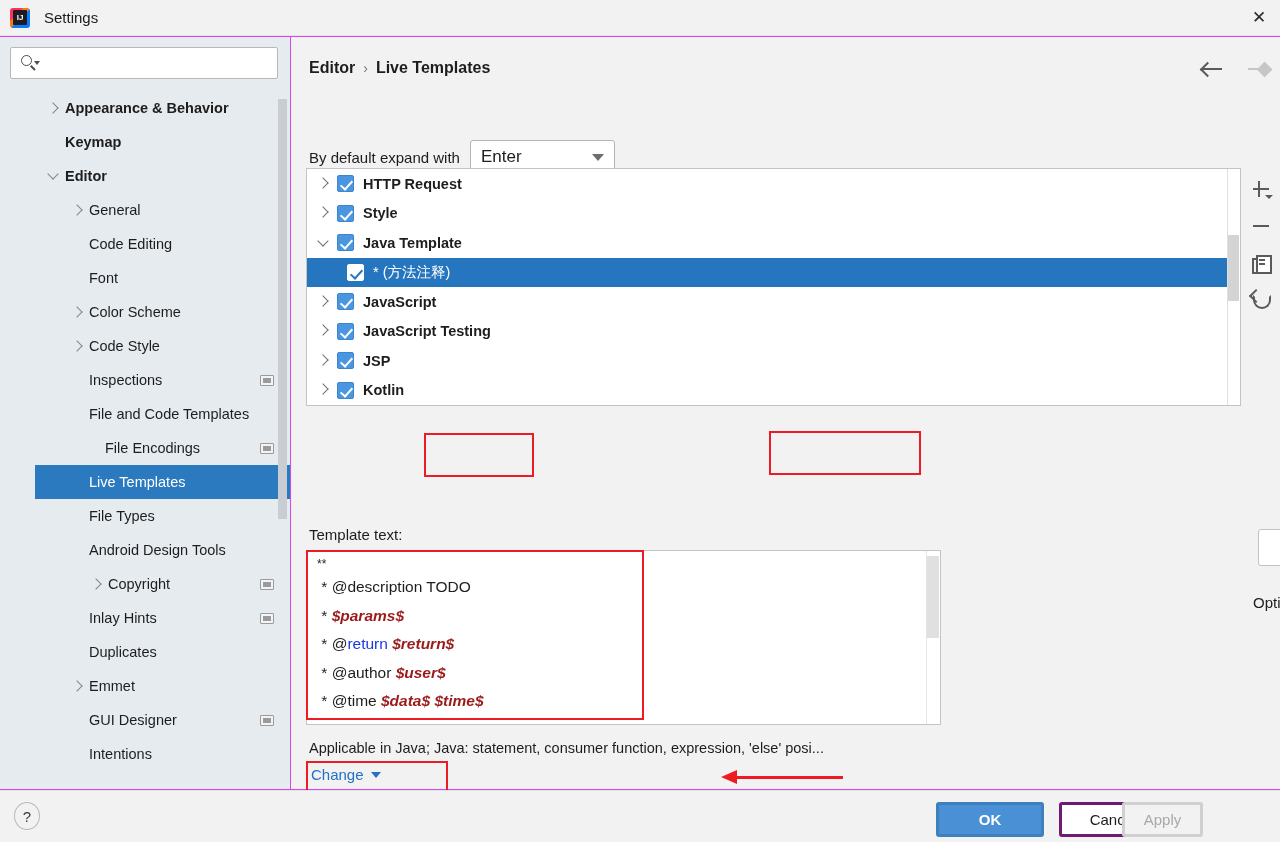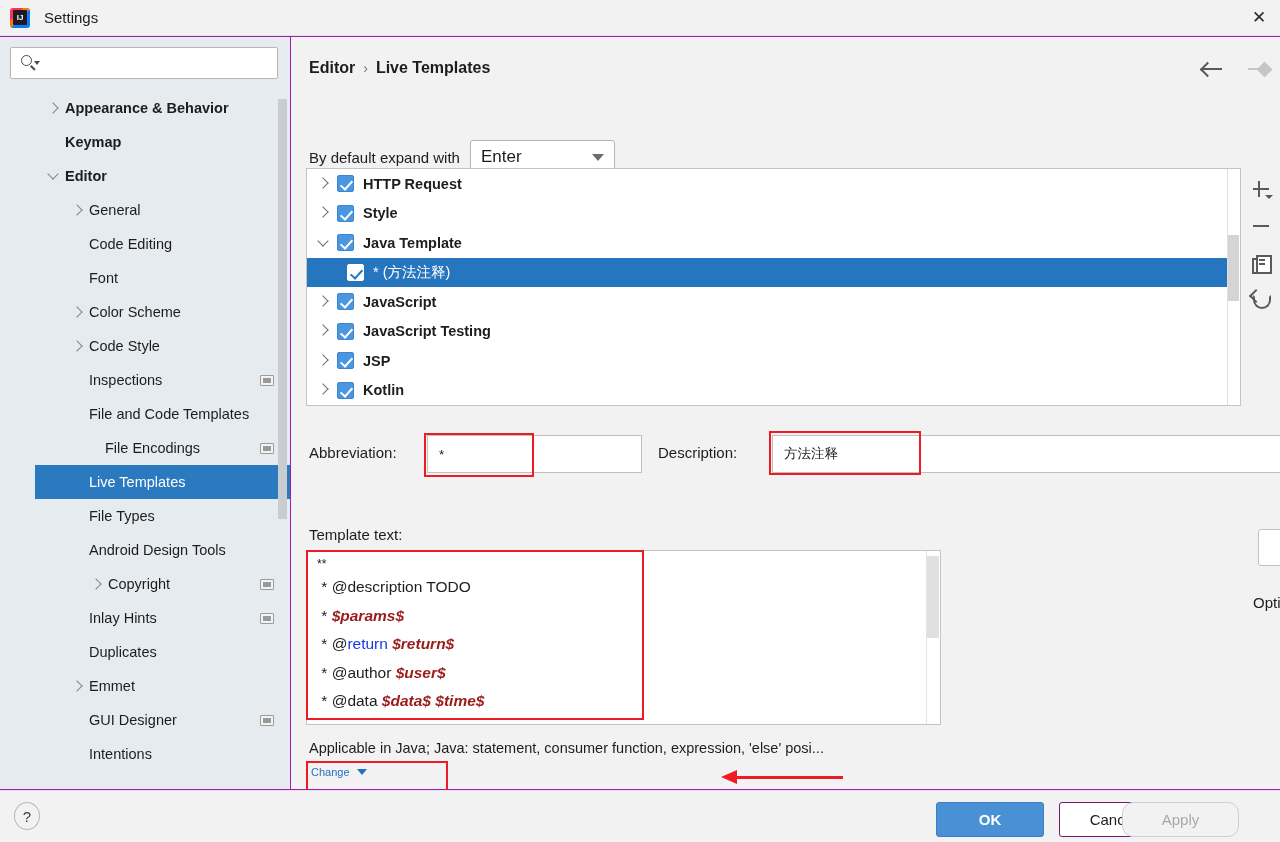--- a/index.html
+++ b/index.html
@@ -6,21 +6,21 @@
   * { box-sizing: border-box; }
   html, body {
     margin: 0; padding: 0;
     width: 1280px; height: 842px;
     overflow: hidden;
     font-family: "Liberation Sans", "DejaVu Sans", sans-serif;
     background: #f2f2f2;
     color: #1d1d1d;
     -webkit-font-smoothing: antialiased;
   }
-  .window { position: relative; width: 1280px; height: 842px; background: #a21caf; }
+  .window { position: relative; width: 1280px; height: 842px; background: #d946ef; }
 
   
   .titlebar {
     position: absolute; left: 0; top: 0; width: 1280px; height: 36px;
     background: #f2f2f2; display: flex; align-items: center;
     border-bottom: 1px solid #e3e3e3;
   }
   .app-icon {
     width: 20px; height: 20px; margin-left: 10px; border-radius: 3px;
     background: linear-gradient(135deg,#fe315d 0%,#fe315d 32%,#f97a12 33%,#f97a12 52%,#087cfa 53%,#087cfa 100%);
@@ -217,21 +217,21 @@
     font-size: 15.5px; padding: 5px 0 0 10px; line-height: 28.5px; color: #1d1d1d; white-space: pre;
   }
   .tt-code .first { font-size: 12px; line-height: 17px; display:block; }
   .var { color: #9b1b1b; font-style: italic; font-weight: bold; }
   .kw  { color: #1a36e8; }
   .tt-sb-track { position: absolute; right: 0; top: 0; width: 14px; height: 175px; background: #ffffff; border-left: 1px solid #e5e5e5; }
   .tt-sb-thumb { position: absolute; right: 1px; top: 5px; width: 12px; height: 82px; background: #e0e0e0; }
 
   .applicable { position: absolute; left: 18px; top: 703px; font-size: 14.5px; color: #1d1d1d; }
   .change-link {
-    position: absolute; left: 20px; top: 729px; font-size: 11px; color: #2470c4;
+    position: absolute; left: 20px; top: 729px; font-size: 15px; color: #2470c4;
     display: flex; align-items: center; gap: 7px; cursor: default;
   }
   .change-link .dv {
     width: 0; height: 0; border-left: 5px solid transparent; border-right: 5px solid transparent;
     border-top: 6px solid #2470c4;
   }
   .red-arrow { position: absolute; left: 430px; top: 733px; width: 122px; height: 14px; }
   .red-arrow .shaft { position: absolute; right: 0; top: 6px; width: 108px; height: 2.5px; background: #ed1c24; }
   .red-arrow .head {
     position: absolute; left: 0; top: 0; width: 0; height: 0;
@@ -249,28 +249,28 @@
 
   
   .bottom { position: absolute; left: 0; top: 790px; width: 1280px; height: 52px; background: #f2f2f2; border-top: 1px solid #e3e3e3; }
   .help-btn {
     position: absolute; left: 14px; top: 11px; width: 26px; height: 28px; border: 1px solid #b9b9b9;
     border-radius: 13px / 14px; background: #f2f2f2; display: flex; align-items: center; justify-content: center;
     font-size: 15px; color: #3c3c3c; cursor: default;
   }
   .btn {
     position: absolute; top: 11px; height: 35px; border-radius: 3px; font-size: 15px;
-    display: flex; align-items: center; justify-content: center; cursor: default; border: 1px solid #701a75;
+    display: flex; align-items: center; justify-content: center; cursor: default; border: 3px solid #701a75;
     background: #ffffff; color: #1d1d1d;
   }
   .btn.primary { background: #4a90d4; border-color: #3e7fbd; color: #ffffff; font-weight: bold; }
   .btn.disabled { color: #a9a9a9; background: #f2f2f2; border-color: #d0d0d0; }
   .btn-ok { left: 936px; width: 108px; }
   .btn-cancel { left: 1059px; width: 108px; }
-  .btn-apply { left: 1122px; width: 117px; border-radius: 11px; }
+  .btn-apply { left: 1122px; width: 81px; }
 </style>
 </head>
 <body>
 
 <div class="window">
 
   <div class="titlebar">
     <div class="app-icon"></div>
     <div class="title-text">Settings</div>
     <div class="close-btn">✕</div>
@@ -450,38 +450,28 @@
         <div class="stool plus">
           <i></i>
         </div>
         <div class="stool minus"></div>
         <div class="stool copy">
           <i></i>
         </div>
         <div class="stool undo"></div>
       </div>
 
-    <div class="field-row">
-      <span class="flabel" style="left:18px;">Abbreviation:</span>
-      <div class="ftext" style="left:136px; width:215px;">
-        <span>*</span>
-      </div>
-      <span class="flabel" style="left:367px;">Description:</span>
-      <div class="ftext" style="left:481px; width:798px;">
-        <span>方法注释</span>
-      </div>
-    </div>
 
     <div class="tt-label">Template text:</div>
     <div class="tt-wrap">
       <div class="tt-code"><span class="first">**</span><span> * @description TODO</span>
 <span> * </span><span class="var">$params$</span>
 <span> * @</span><span class="kw">return</span> <span class="var">$return$</span>
 <span> * @author </span><span class="var">$user$</span>
-<span> * @data </span><span class="var">$data$</span> <span class="var">$time$</span></div>
+<span> * @time </span><span class="var">$data$</span> <span class="var">$time$</span></div>
       <div class="tt-sb-track">
         <div class="tt-sb-thumb"></div>
       </div>
     </div>
 
     <div class="applicable">Applicable in Java; Java: statement, consumer function, expression, 'else' posi...</div>
     <div class="change-link">
       <span>Change</span>
       <span class="dv"></span>
     </div>

